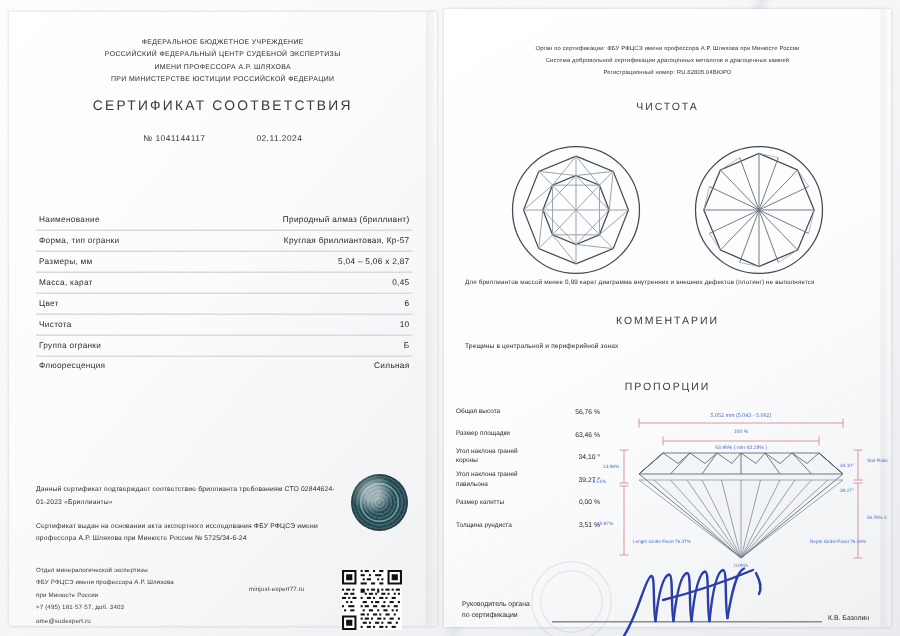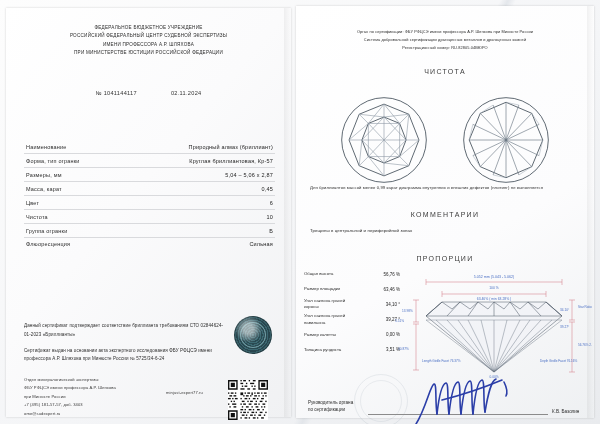--- a/index.html
+++ b/index.html
@@ -141,20 +141,21 @@
   <div class="page page-left">
     <div class="edge"></div>
 
     <div class="org">
       <div>ФЕДЕРАЛЬНОЕ БЮДЖЕТНОЕ УЧРЕЖДЕНИЕ</div>
       <div>РОССИЙСКИЙ ФЕДЕРАЛЬНЫЙ ЦЕНТР СУДЕБНОЙ ЭКСПЕРТИЗЫ</div>
       <div>ИМЕНИ ПРОФЕССОРА А.Р. ШЛЯХОВА</div>
       <div>ПРИ МИНИСТЕРСТВЕ ЮСТИЦИИ РОССИЙСКОЙ ФЕДЕРАЦИИ</div>
     </div>
 
+    <div class="cert-title">СЕРТИФИКАТ СООТВЕТСТВИЯ</div>
 
     <div class="cert-meta">
       <span>№ 1041144117</span>
       <span>02.11.2024</span>
     </div>
 
     <div class="props">
       <div class="prop-row">
         <span class="prop-key">Наименование</span>
         <span class="prop-val">Природный алмаз (бриллиант)</span>

